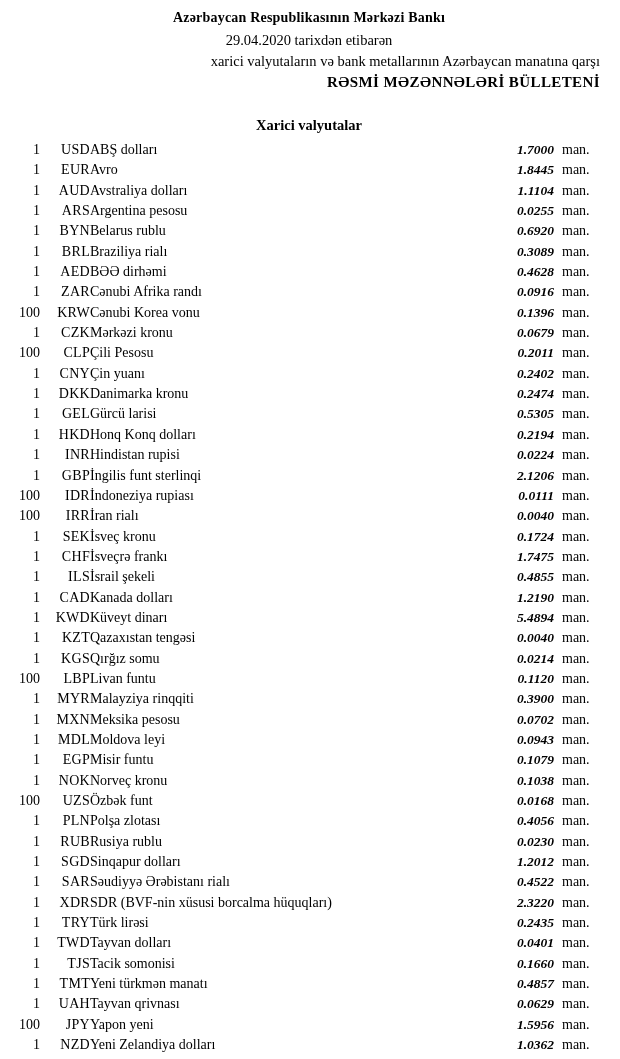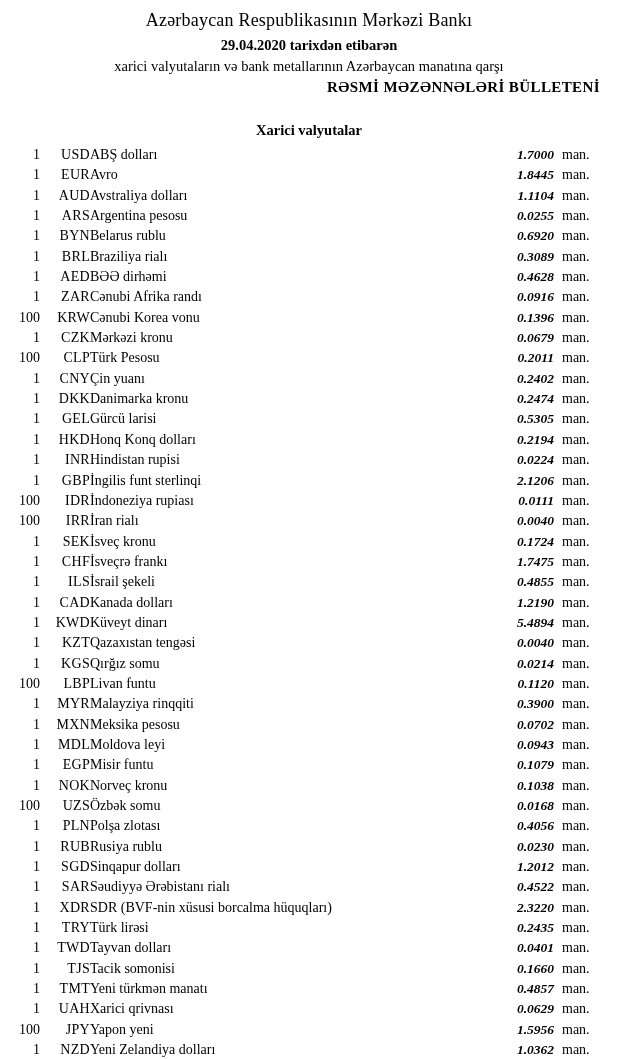--- a/index.html
+++ b/index.html
@@ -15,34 +15,35 @@
     margin: 0 auto;
     background: #ffffff;
     box-sizing: border-box;
     padding: 8px 20px 6px 18px;
     overflow: hidden;
   }
   .header {
     text-align: center;
   }
   .header .title {
-    font-size: 18px;
-    font-weight: normal;
+    font-size: 14px;
+    font-weight: bold;
     margin: 2px 0 6px 0;
     letter-spacing: 0.2px;
   }
   .header .date-line {
     font-size: 14.5px;
-    font-weight: bold;
+    font-weight: normal;
     margin: 0 0 4px 0;
   }
   .header .subtitle {
     font-size: 14.5px;
     font-weight: normal;
     margin: 0 0 4px 0;
+    text-align: right;
   }
   .header .bulletin-title {
     font-size: 15px;
     font-weight: bold;
     letter-spacing: 0.4px;
     margin: 2px 0 0 0;
     text-align: right;
   }
   .section-title {
     text-align: center;
@@ -172,21 +173,21 @@
       <div class="rate-row">
         <span class="qty-cell">1</span>
         <span class="code-cell">CZK</span>
         <span class="name-cell">Mərkəzi kronu</span>
         <span class="rate-cell">0.0679</span>
         <span class="unit-cell">man.</span>
       </div>
       <div class="rate-row">
         <span class="qty-cell">100</span>
         <span class="code-cell">CLP</span>
-        <span class="name-cell">Türk Pesosu</span>
+        <span class="name-cell">Çili Pesosu</span>
         <span class="rate-cell">0.2011</span>
         <span class="unit-cell">man.</span>
       </div>
       <div class="rate-row">
         <span class="qty-cell">1</span>
         <span class="code-cell">CNY</span>
         <span class="name-cell">Çin yuanı</span>
         <span class="rate-cell">0.2402</span>
         <span class="unit-cell">man.</span>
       </div>
@@ -326,21 +327,21 @@
       <div class="rate-row">
         <span class="qty-cell">1</span>
         <span class="code-cell">NOK</span>
         <span class="name-cell">Norveç kronu</span>
         <span class="rate-cell">0.1038</span>
         <span class="unit-cell">man.</span>
       </div>
       <div class="rate-row">
         <span class="qty-cell">100</span>
         <span class="code-cell">UZS</span>
-        <span class="name-cell">Özbək somu</span>
+        <span class="name-cell">Özbək funt</span>
         <span class="rate-cell">0.0168</span>
         <span class="unit-cell">man.</span>
       </div>
       <div class="rate-row">
         <span class="qty-cell">1</span>
         <span class="code-cell">PLN</span>
         <span class="name-cell">Polşa zlotası</span>
         <span class="rate-cell">0.4056</span>
         <span class="unit-cell">man.</span>
       </div>
@@ -396,21 +397,21 @@
       <div class="rate-row">
         <span class="qty-cell">1</span>
         <span class="code-cell">TMT</span>
         <span class="name-cell">Yeni türkmən manatı</span>
         <span class="rate-cell">0.4857</span>
         <span class="unit-cell">man.</span>
       </div>
       <div class="rate-row">
         <span class="qty-cell">1</span>
         <span class="code-cell">UAH</span>
-        <span class="name-cell">Xarici qrivnası</span>
+        <span class="name-cell">Tayvan qrivnası</span>
         <span class="rate-cell">0.0629</span>
         <span class="unit-cell">man.</span>
       </div>
       <div class="rate-row">
         <span class="qty-cell">100</span>
         <span class="code-cell">JPY</span>
         <span class="name-cell">Yapon yeni</span>
         <span class="rate-cell">1.5956</span>
         <span class="unit-cell">man.</span>
       </div>

